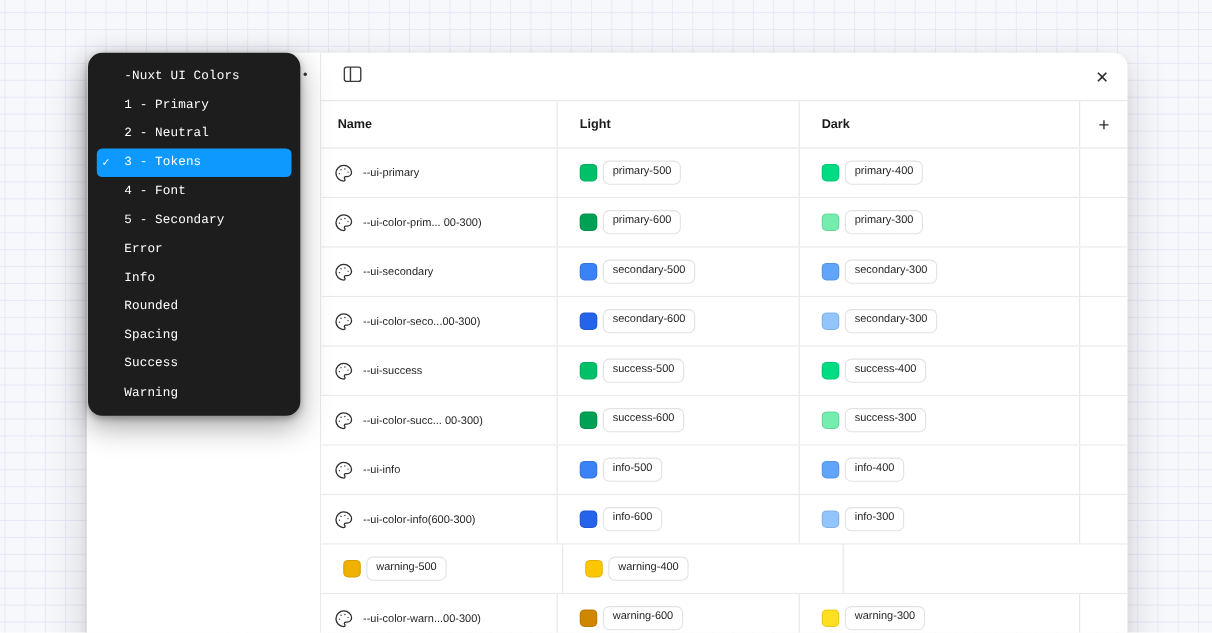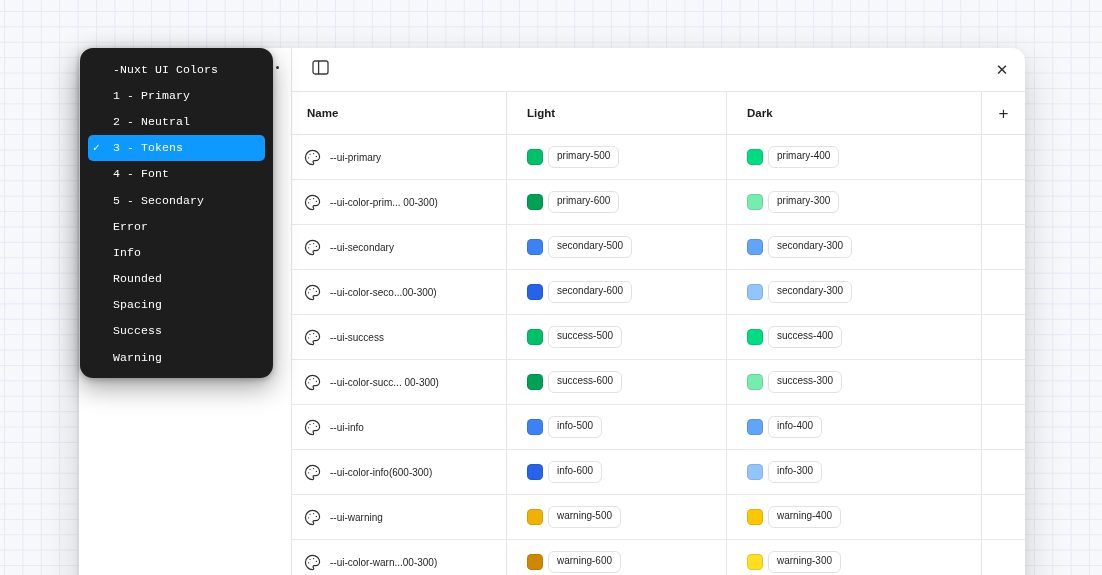--- a/index.html
+++ b/index.html
@@ -311,32 +311,20 @@
       <span class="swatch" style="background: rgb(37, 99, 235);"></span>
       <span class="badge">info-600</span>
     </div>
     <div class="cell col-dark value-cell">
       <span class="swatch" style="background: rgb(147, 197, 253);"></span>
       <span class="badge">info-300</span>
     </div>
     <div class="cell col-plus"></div>
   </div>
         <div class="row">
-    <div class="cell col-name name-cell">
-      <span class="palette-wrap">
-        <svg width="17" height="17" viewBox="0 0 24 24" fill="none" stroke="currentColor" stroke-width="1.7">
-          <path d="M12 2C6.5 2 2 6.5 2 12s4.5 10 10 10c.93 0 1.65-.75 1.65-1.69 0-.44-.18-.84-.44-1.13-.29-.29-.44-.65-.44-1.12 0-.93.75-1.67 1.67-1.67h2c3.05 0 5.55-2.5 5.55-5.55C21.97 6.01 17.46 2 12 2z"></path>
-          <circle cx="13.5" cy="6.5" r="0.9" fill="currentColor" stroke="none"></circle>
-          <circle cx="17.5" cy="10.5" r="0.9" fill="currentColor" stroke="none"></circle>
-          <circle cx="8.5" cy="7.5" r="0.9" fill="currentColor" stroke="none"></circle>
-          <circle cx="6.5" cy="12.5" r="0.9" fill="currentColor" stroke="none"></circle>
-        </svg>
-      </span>
-      <span class="token-name">--ui-warning</span>
-    </div>
     <div class="cell col-light value-cell">
       <span class="swatch" style="background: rgb(240, 177, 0);"></span>
       <span class="badge">warning-500</span>
     </div>
     <div class="cell col-dark value-cell">
       <span class="swatch" style="background: rgb(253, 199, 0);"></span>
       <span class="badge">warning-400</span>
     </div>
     <div class="cell col-plus"></div>
   </div>

